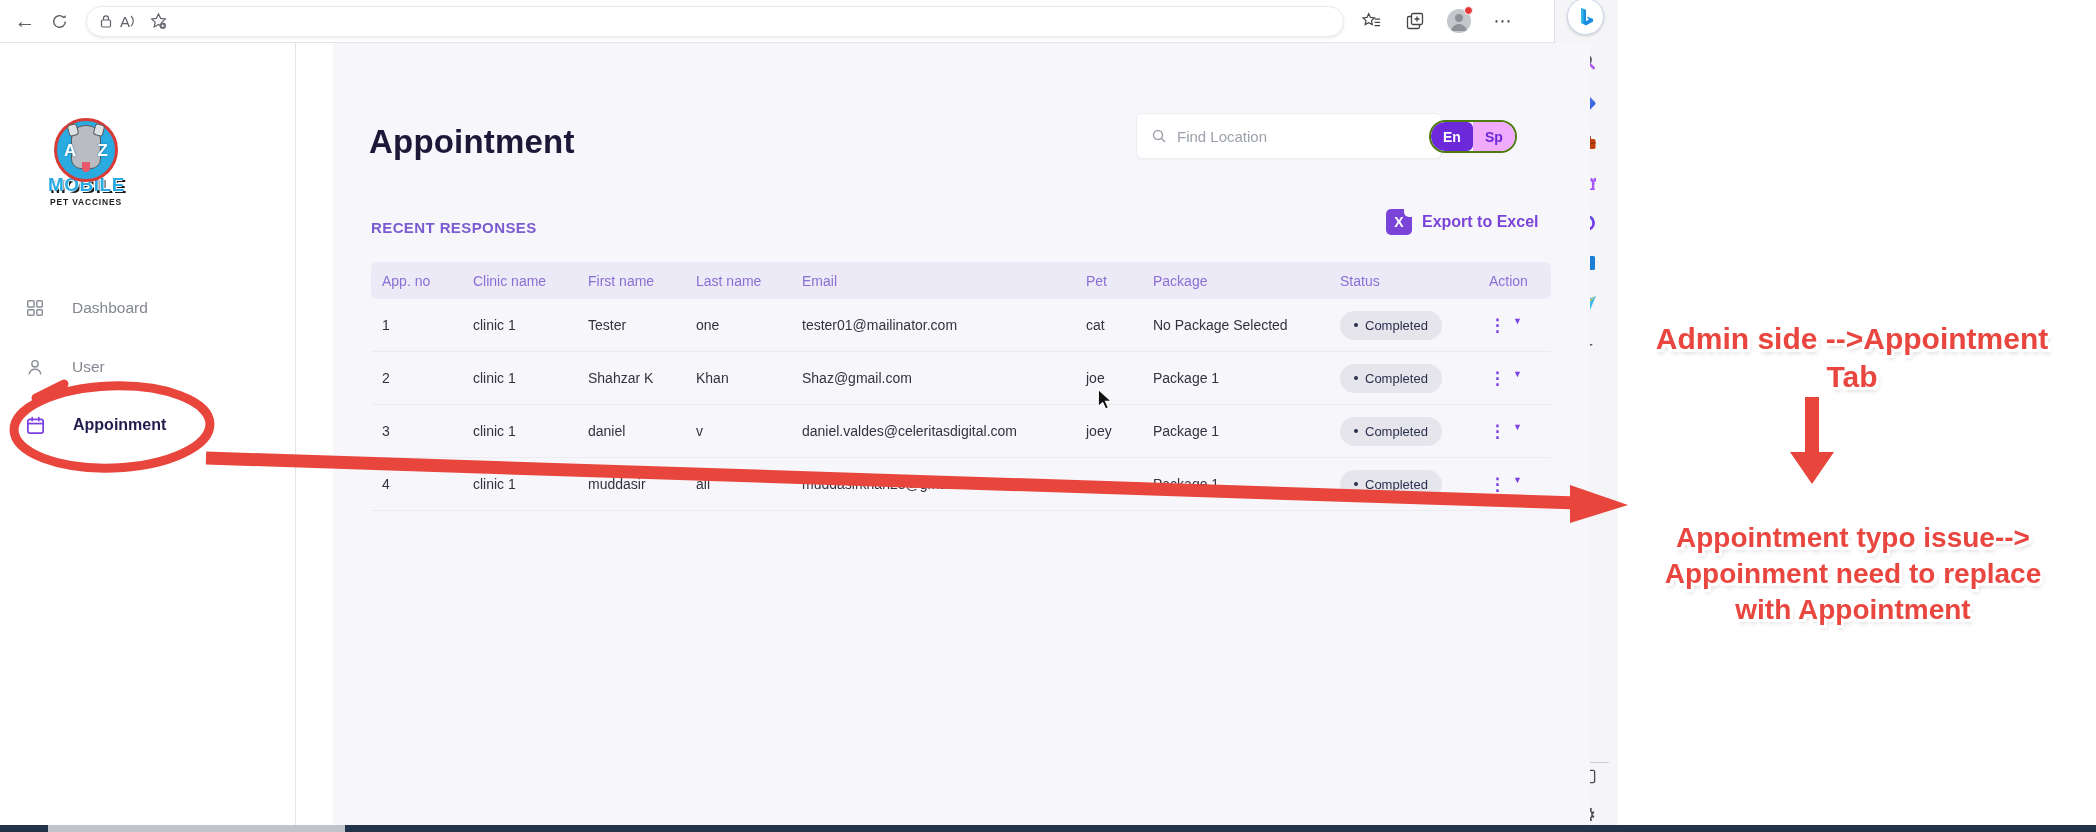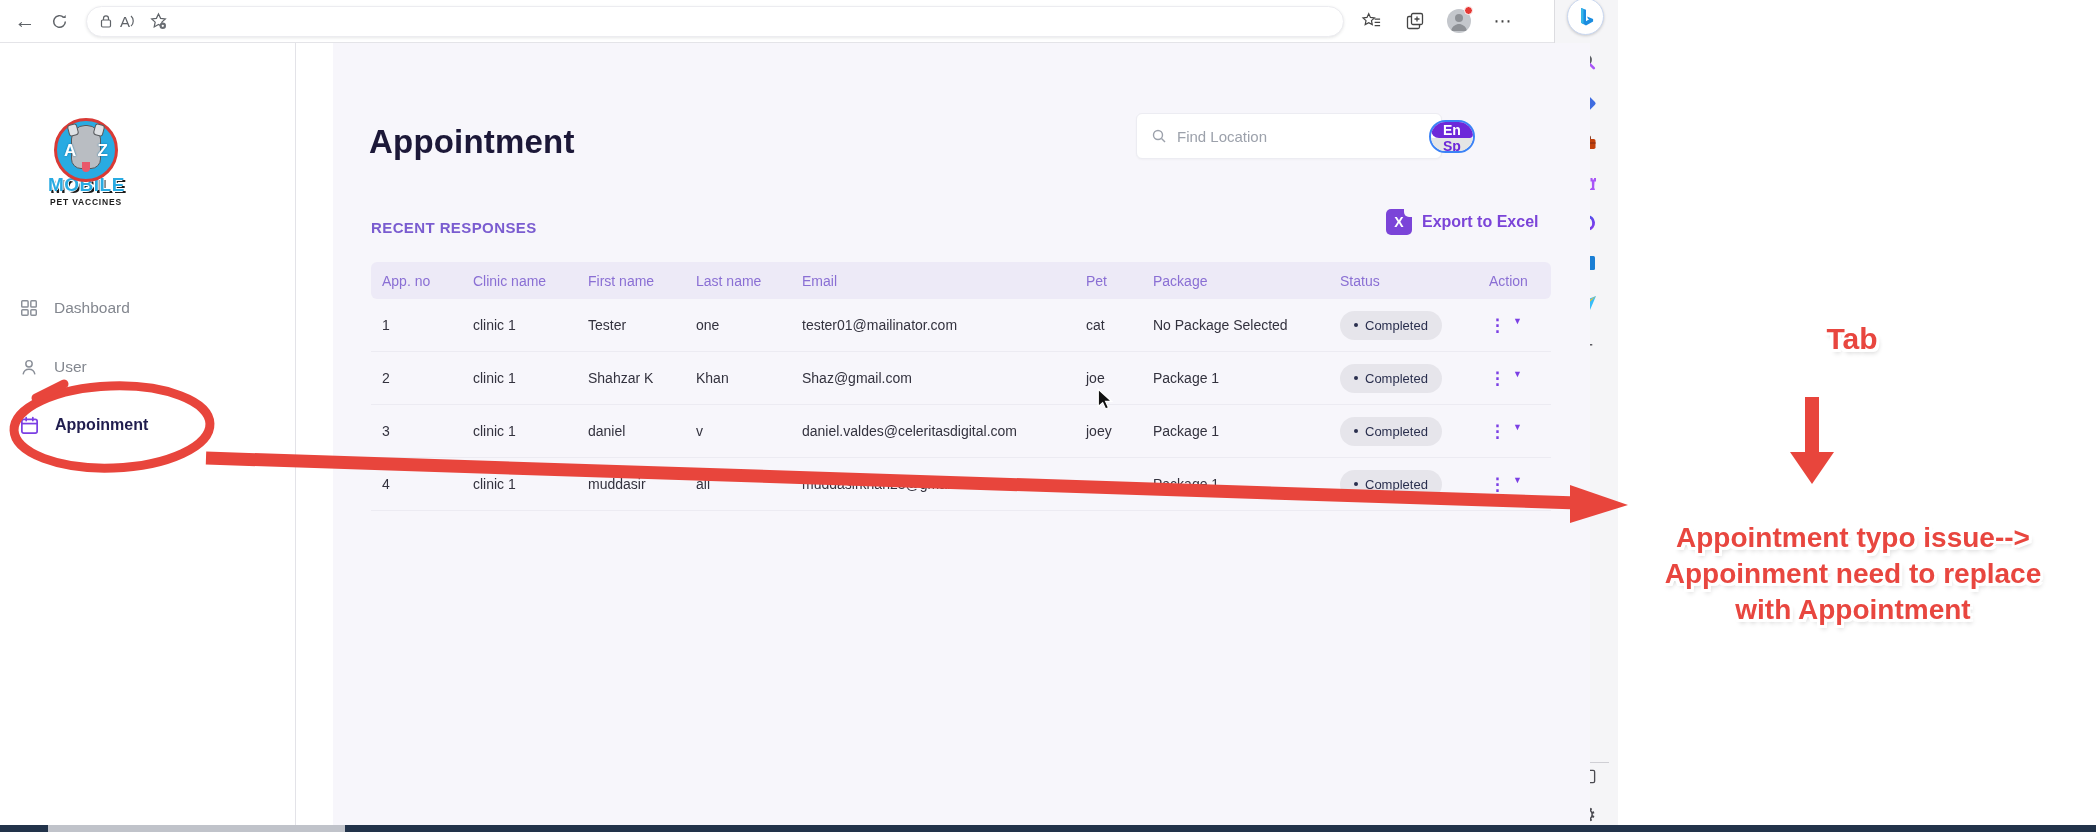--- a/index.html
+++ b/index.html
@@ -66,44 +66,44 @@
   .logo-az span { color:#fff; font-weight:bold; font-size:17px; text-shadow:0 0 2px #0a6ea0; }
   .dog-head { position:absolute; left:50%; top:4px; transform:translateX(-50%); width:30px; height:44px;
     background:#b9bdc2; border-radius:14px 14px 10px 10px; border:1.5px solid #55585c; }
   .dog-ear { position:absolute; top:-2px; width:10px; height:12px; background:#dfe2e5; border:1.5px solid #55585c; border-radius:3px; }
   .dog-ear.l { left:-4px; transform:rotate(-15deg); }
   .dog-ear.r { right:-4px; transform:rotate(15deg); }
   .dog-tongue { position:absolute; left:50%; bottom:-4px; transform:translateX(-50%); width:8px; height:10px; background:#e9596b; border-radius:0 0 6px 6px; }
   .logo-mobile { margin-top:-8px; font-weight:bold; font-size:19px; color:#29abe2; letter-spacing:0.5px;
     text-shadow:-1px -1px 0 #fff,1px -1px 0 #fff,-1px 1px 0 #fff,2px 2px 0 #1c1c1c; }
   .logo-sub { margin-top:1px; font-size:8.5px; font-weight:bold; color:#1c1c1c; letter-spacing:0.8px; }
-  .side-item { position:absolute; left:2px; width:100%; height:40px; display:flex; align-items:center;
-    padding-left:17px; gap:15px; cursor:pointer; background:transparent; border:none; }
+  .side-item { position:absolute; left:8px; width:100%; height:40px; display:flex; align-items:center;
+    padding-left:17px; gap:27px; cursor:pointer; background:transparent; border:none; }
   .side-item .lbl { font-size:15.5px; color:#83878f; }
   .side-item.active .lbl { color:#201d4e; font-weight:bold; font-size:16px; }
   .heart { position:absolute; left:256px; top:405px; font-size:19px; color:#7b3fe4; }
 
   
   .main {
     position:absolute; left:297px; top:43px; width:1257px; height:783px;
     background:#f7f6fb;
     margin-left:36px;
   }
   .page-title { position:absolute; left:36px; top:80px; font-size:33px; font-weight:bold; color:#1c1838; letter-spacing:0.2px; }
   .search-box { position:absolute; left:803px; top:70px; width:306px; height:46px; background:#fff;
     border:1px solid #ececf2; border-radius:6px; display:flex; align-items:center; padding:0 10px 0 14px; box-shadow:0 1px 2px rgba(0,0,0,.03); }
   .search-box input { border:none; outline:none; flex:1; font-size:15px; color:#333; margin-left:10px;
     font-family:"Liberation Sans",sans-serif; background:transparent; }
   .search-box input::placeholder { color:#9ca1ab; }
   .lang-toggle { position:absolute; left:1096px; top:77px; height:33px; display:flex;
-    border:2px solid #3b82f6; border-radius:17px; overflow:hidden; background:#fff;flex-direction:column; }
+    border:2px solid #4d7c0f; border-radius:17px; overflow:hidden; background:#fff; }
   .lang-btn { border:none; cursor:pointer; font-weight:bold; font-size:14px; padding:0 12px;
     display:flex; align-items:center; justify-content:center; font-family:"Liberation Sans",sans-serif; }
   .lang-btn.en { background:#6d28d9; color:#fff; border-radius:14px 6px 6px 14px; }
-  .lang-btn.sp { background:#e5e5e5; color:#6d28d9; }
+  .lang-btn.sp { background:#f0abfc; color:#6d28d9; }
   .section-heading { position:absolute; left:38px; top:176px; font-size:15px; font-weight:bold; color:#7a5cd0; letter-spacing:0.4px; }
   .export { position:absolute; left:1053px; top:166px; display:flex; align-items:center; gap:10px;
     border:none; background:transparent; cursor:pointer; }
   .excel-icon { width:26px; height:26px; background:#7b44d8; border-radius:5px; position:relative;
     display:flex; align-items:center; justify-content:center; }
   .excel-icon::after { content:""; position:absolute; right:-1px; top:-1px; width:9px; height:9px; background:#f7f6fb; border-radius:0 0 0 5px; }
   .excel-x { color:#fff; font-size:14px; font-weight:bold; }
   .export-label { font-size:16px; font-weight:bold; color:#7b44d8; }
 
   
@@ -432,20 +432,21 @@
 <svg class="anno-svg">
   <ellipse cx="112" cy="427" rx="98" ry="41" fill="none" stroke="#e8453c" stroke-width="9" transform="rotate(-2 112 427)"></ellipse>
   <line x1="36" y1="398" x2="64" y2="384" stroke="#e8453c" stroke-width="9" stroke-linecap="round"></line>
   <line x1="206" y1="458" x2="1578" y2="503" stroke="#e8453c" stroke-width="13"></line>
   <polygon points="1570,485 1570,523 1628,505" fill="#e8453c"></polygon>
   <line x1="1812" y1="397" x2="1812" y2="456" stroke="#e8453c" stroke-width="14"></line>
   <polygon points="1790,452 1834,452 1812,484" fill="#e8453c"></polygon>
 </svg>
 
 <div class="anno-text anno-top">
+  <div>Admin side --&gt;Appointment</div>
   <div>Tab</div>
 </div>
 <div class="anno-text anno-bottom">
   <div>Appointment typo issue--&gt;</div>
   <div>Appoinment need to replace</div>
   <div>with Appointment</div>
 </div>
 
 <svg class="cursor" width="20" height="22" viewBox="0 0 13 18">
   <path d="M1 1 L1 15.2 L4.6 12 L7 17.2 L9.4 16.1 L7 11 L12 11 Z" fill="#111" stroke="#fff" stroke-width="1"></path>

